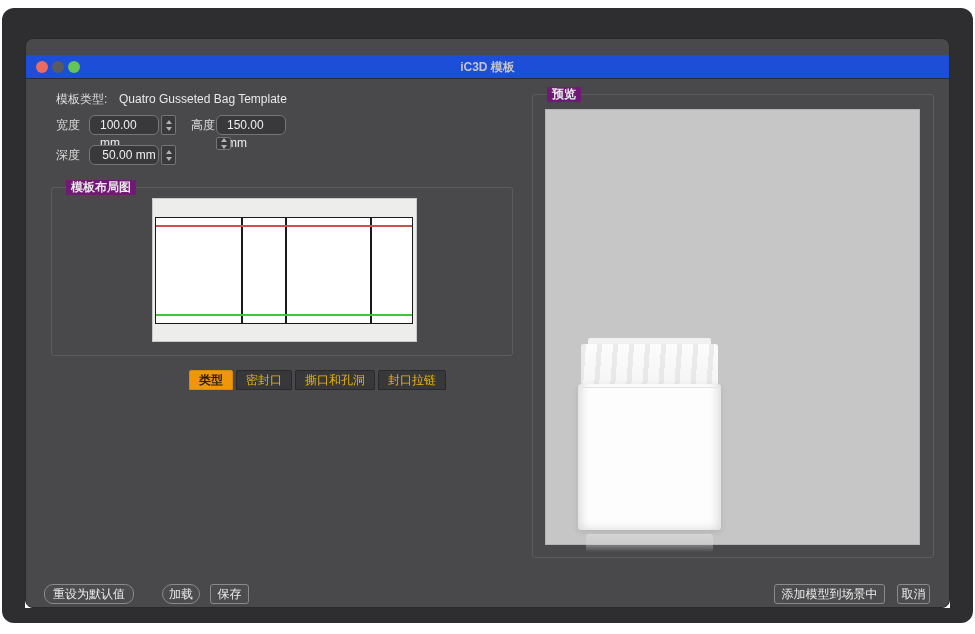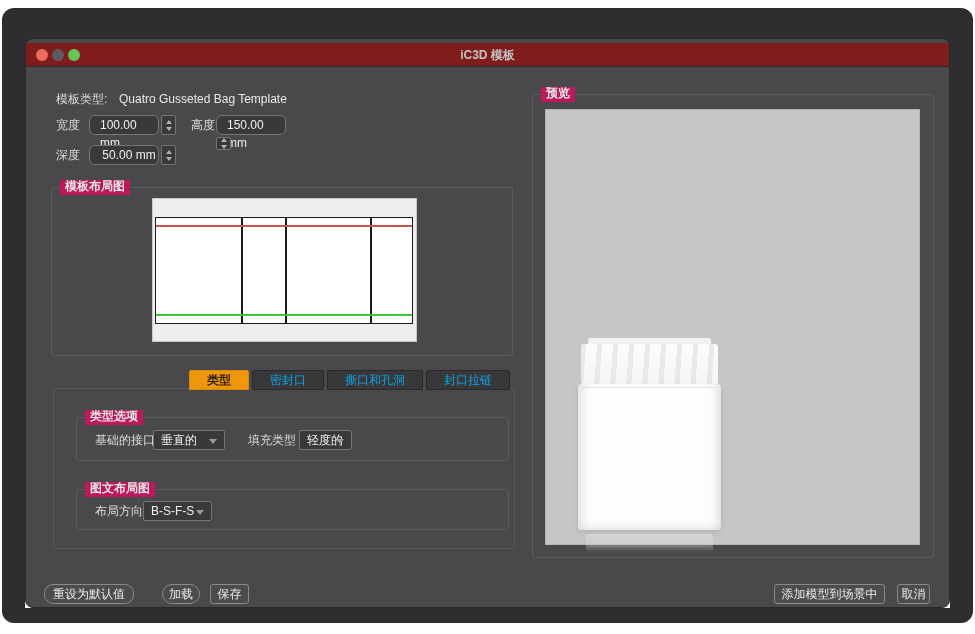--- a/index.html
+++ b/index.html
@@ -10,22 +10,22 @@
               background: #2E2E30; border-radius: 12px; }
 
   .notch { position: absolute; width: 12px; height: 12px; background: #ffffff; z-index: 2; }
   .notch-left  { left: 25px; top: 596px; }
   .notch-right { left: 938px; top: 596px; }
 
   .dialog { position: absolute; left: 25px; top: 38px; width: 925px; height: 570px;
             background: #49494B; border: 1px solid #29292B; border-radius: 8px;
             z-index: 3; overflow: hidden; }
 
-  .titlebar { position: absolute; left: 0; top: 4px; width: 100%; height: 24px;
-              background: #7f1d1d; border-bottom: 1px solid #2C2C2E; }
+  .titlebar { position: absolute; left: 0; top: 16px; width: 100%; height: 24px;
+              background: #1d4ed8; border-bottom: 1px solid #2C2C2E; }
   .titlebar-title { position: absolute; left: 0; right: 0; top: 0; height: 24px;
                     line-height: 24px; text-align: center; color: #C4C4C6;
                     font-size: 12px; font-weight: bold; }
   .light { position: absolute; top: 6px; width: 12px; height: 12px; border-radius: 50%; }
   .light-close    { left: 10px; background: #EC6A5E; }
   .light-minimize { left: 26px; background: #5B5B5F; }
   .light-zoom     { left: 42px; background: #62C554; }
 
   .lbl { position: absolute; font-size: 12px; color: #DCDCDC; line-height: 20px; white-space: nowrap; }
   .val { font-size: 12px; color: #E9E9E9; }
@@ -34,37 +34,37 @@
   .numfield { width: 70px; height: 20px; background: #39393B; border: 1px solid #757577;
               border-radius: 6px; color: #EFEFEF; font-size: 12px; line-height: 18px;
               padding-left: 10px; }
   .stepper { width: 15px; height: 20px; background: #39393B; border: 1px solid #757577;
              border-radius: 2px; display: flex; flex-direction: column;
              align-items: center; justify-content: center; gap: 3px; }
   .tri-up   { width: 0; height: 0; border-left: 3.5px solid transparent; border-right: 3.5px solid transparent; border-bottom: 4px solid #B3B3B5; }
   .tri-down { width: 0; height: 0; border-left: 3.5px solid transparent; border-right: 3.5px solid transparent; border-top: 4px solid #B3B3B5; }
 
   .groupbox { position: absolute; border: 1px solid #5C5C5E; border-radius: 3px; }
-  .groupbox-title { position: absolute; top: -8px; left: 8px; background: #be185d;
+  .groupbox-title { position: absolute; top: -8px; left: 14px; background: #701a75;
                     padding: 0 5px; font-size: 12px; font-weight: bold; color: #E8E8E8;
-                    line-height: 15px; white-space: nowrap; font-family: Liberation Mono, monospace; }
+                    line-height: 15px; white-space: nowrap; }
 
   .tpl-img { position: absolute; left: 100px; top: 10px; width: 265px; height: 144px;
              background: #EDEDEB; border: 1px solid #C9C9C9; }
   .tpl-rect { position: absolute; left: 2px; top: 18px; width: 258px; height: 107px;
               background: #FFFFFF; border: 1px solid #1A1A1A; }
   .tpl-vline { position: absolute; top: 0; width: 1.5px; height: 100%; background: #1A1A1A; }
   .tpl-hline { position: absolute; left: 0; width: 100%; height: 2px; }
   .tpl-red   { top: 7px;  background: #C5544A; }
   .tpl-green { top: 96px; background: #3FC43F; }
 
   .tabs { position: absolute; left: 163px; top: 331px; display: flex; gap: 3px; z-index: 5; }
-  .tab { height: 20px; padding: 0 17px; display: flex; align-items: center;
+  .tab { height: 20px; padding: 0 9px; display: flex; align-items: center;
          font-size: 12px; border-radius: 2px 2px 0 0; cursor: default; white-space: nowrap; }
-  .tab.inactive { background: #38383A; color: #0ea5e9; border: 1px solid #29292B; }
+  .tab.inactive { background: #38383A; color: #eab308; border: 1px solid #29292B; }
   .tab.active   { background: #F0960A; color: #2A1C00; border: 1px solid #D9880C; font-weight: bold; }
 
   .tabpanel { position: absolute; left: 27px; top: 349px; width: 462px; height: 161px;
               border: 1px solid #5A5A5C; border-radius: 3px; }
 
   .dropdown { position: absolute; height: 20px; background: #39393B; border: 1px solid #757577;
               border-radius: 2px; color: #EFEFEF; font-size: 12px; line-height: 18px;
               padding-left: 7px; }
   .dd-caret { position: absolute; right: 7px; top: 8px; width: 0; height: 0;
               border-left: 4px solid transparent; border-right: 4px solid transparent;
@@ -153,46 +153,20 @@
       </div>
     </div>
 
     <div class="tabs">
       <div class="tab active">类型</div>
       <div class="tab inactive">密封口</div>
       <div class="tab inactive">撕口和孔洞</div>
       <div class="tab inactive">封口拉链</div>
     </div>
 
-    <div class="tabpanel">
-
-      <div class="groupbox" style="left:22px; top:28px; width:433px; height:44px;">
-        <span class="groupbox-title">类型选项</span>
-        <div class="lbl" style="left:18px; top:12px;">基础的接口</div>
-        <div class="dropdown" style="left:76px; top:12px; width:72px;">
-          <span>垂直的</span>
-          <div class="dd-caret"></div>
-        </div>
-        <div class="lbl" style="left:171px; top:12px;">填充类型</div>
-        <div class="dropdown" style="left:222px; top:12px; width:53px;">
-          <span>轻度的</span>
-          <div class="dd-caret"></div>
-        </div>
-      </div>
-
-      <div class="groupbox" style="left:22px; top:100px; width:433px; height:41px;">
-        <span class="groupbox-title">图文布局图</span>
-        <div class="lbl" style="left:18px; top:11px;">布局方向</div>
-        <div class="dropdown" style="left:66px; top:11px; width:69px;">
-          <span>B-S-F-S</span>
-          <div class="dd-caret"></div>
-        </div>
-      </div>
-
-    </div>
 
     <div class="groupbox" style="left:506px; top:55px; width:402px; height:464px;">
       <span class="groupbox-title">预览</span>
       <div class="preview-img">
         <div class="bag">
           <div class="bag-toptab"></div>
           <div class="bag-seal"></div>
           <div class="bag-body"></div>
           <div class="bag-seam"></div>
           <div class="bag-reflection"></div>

